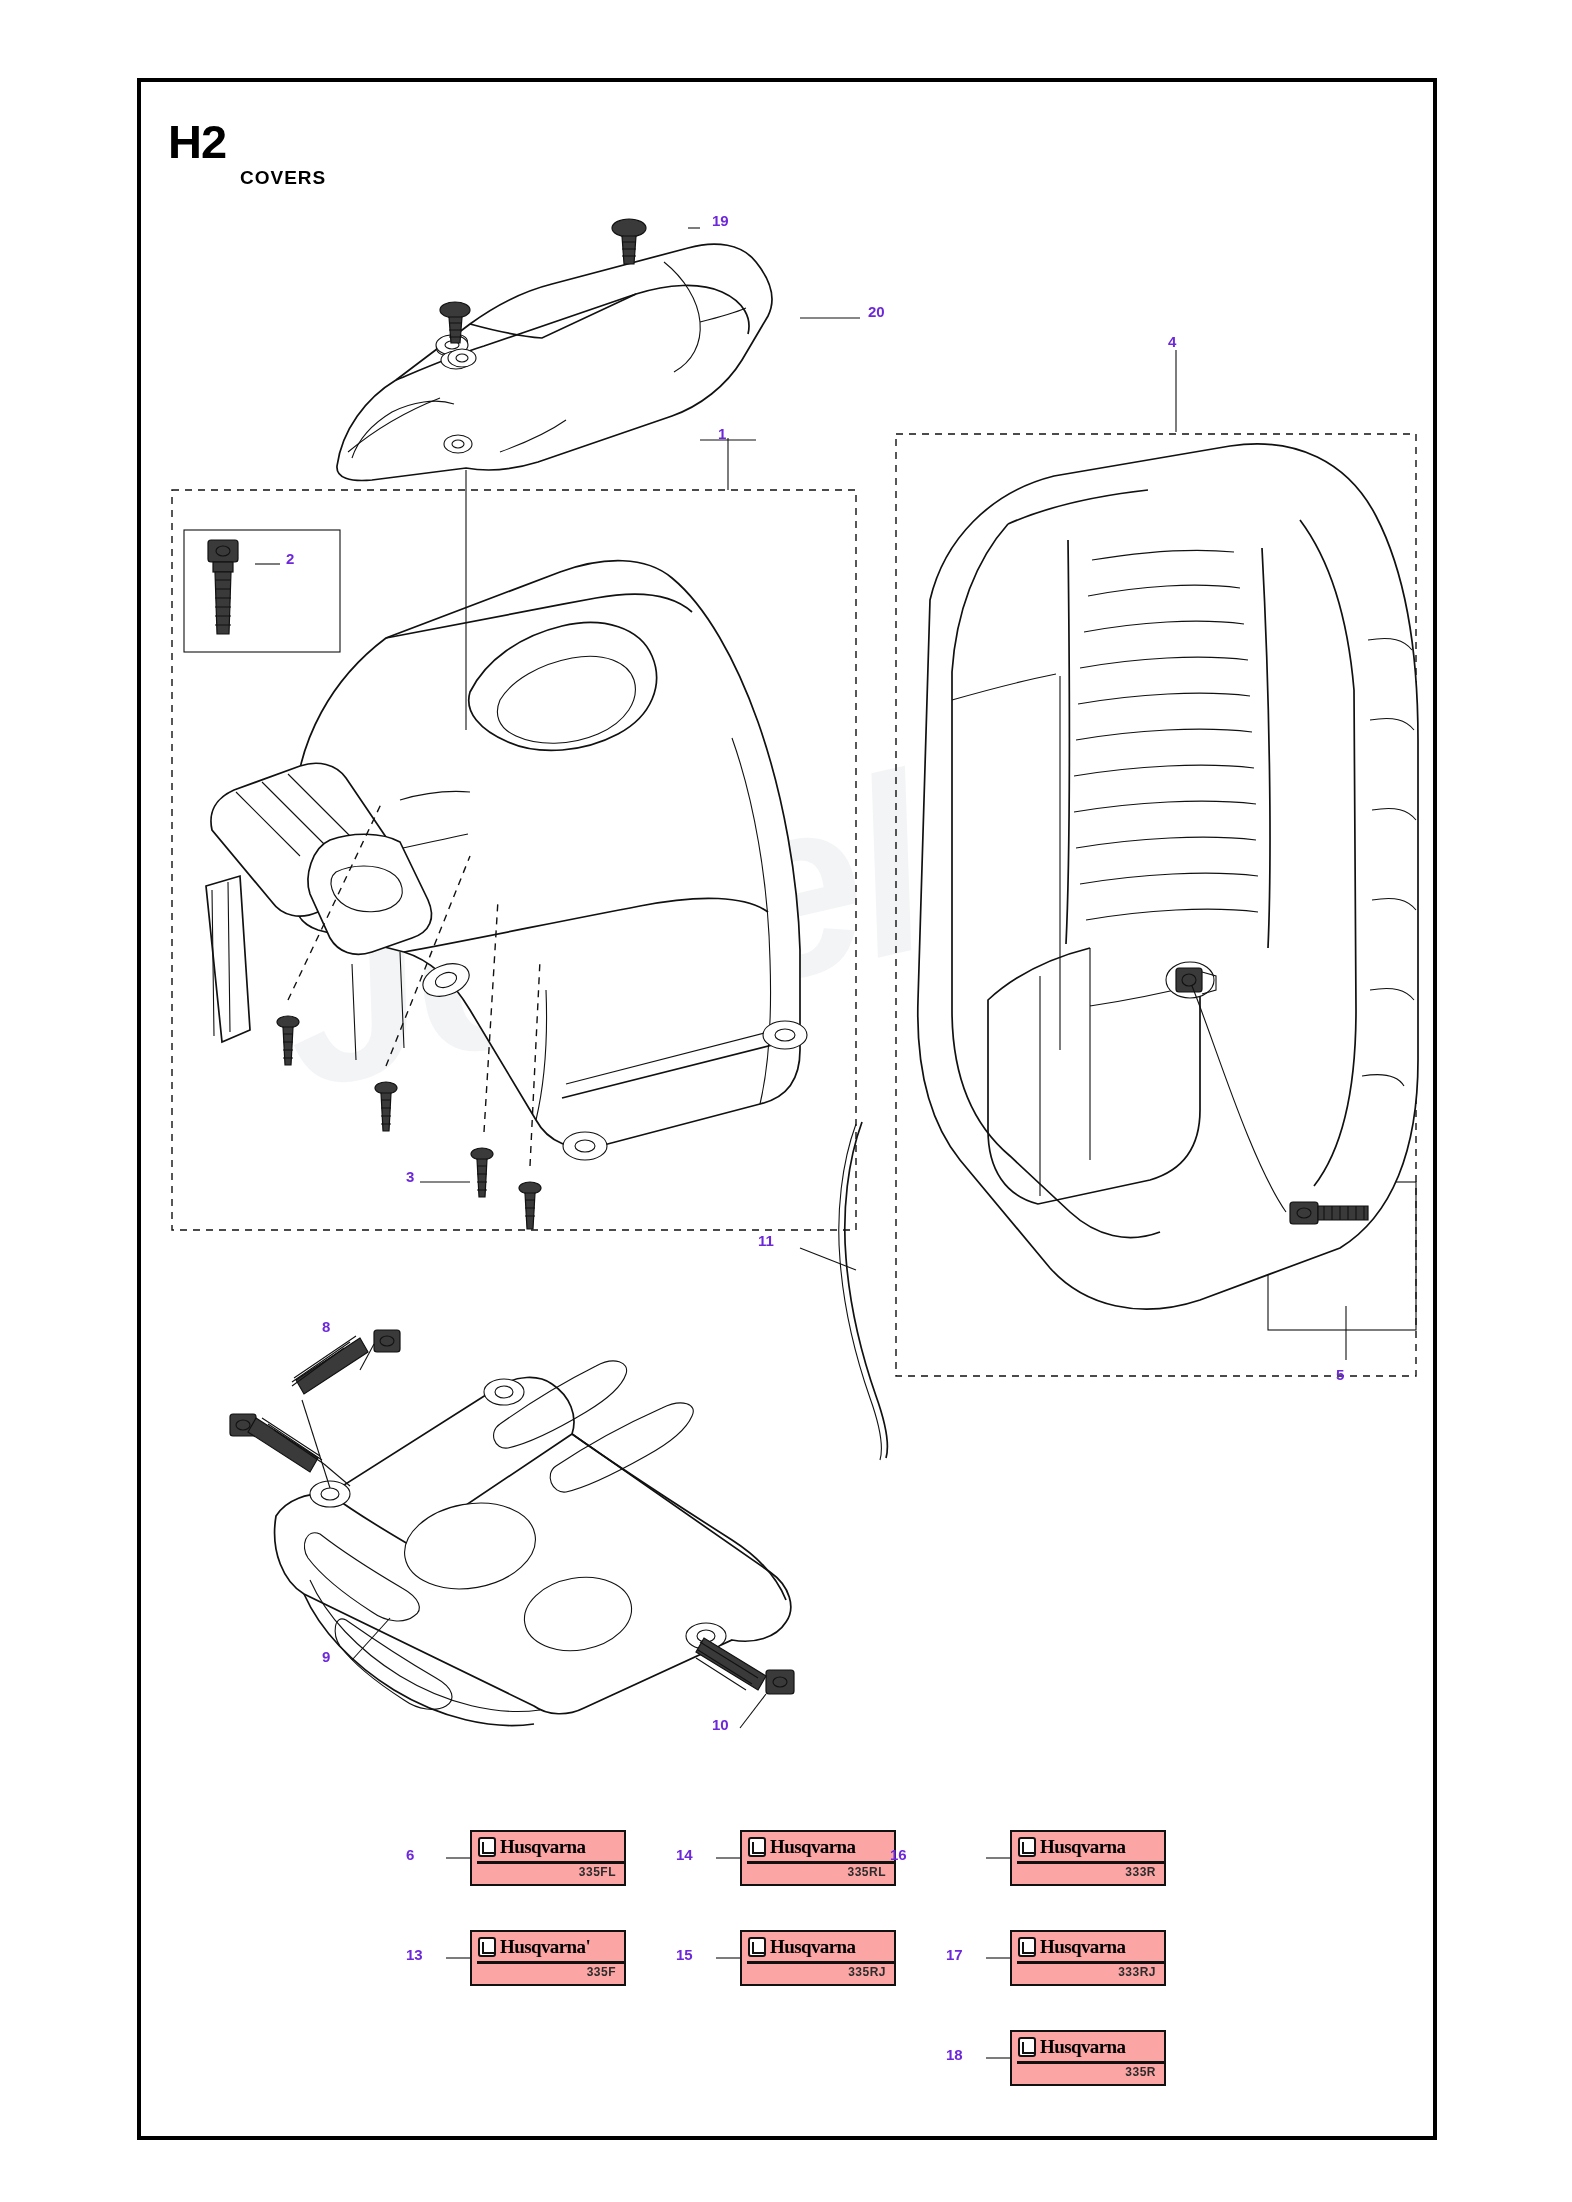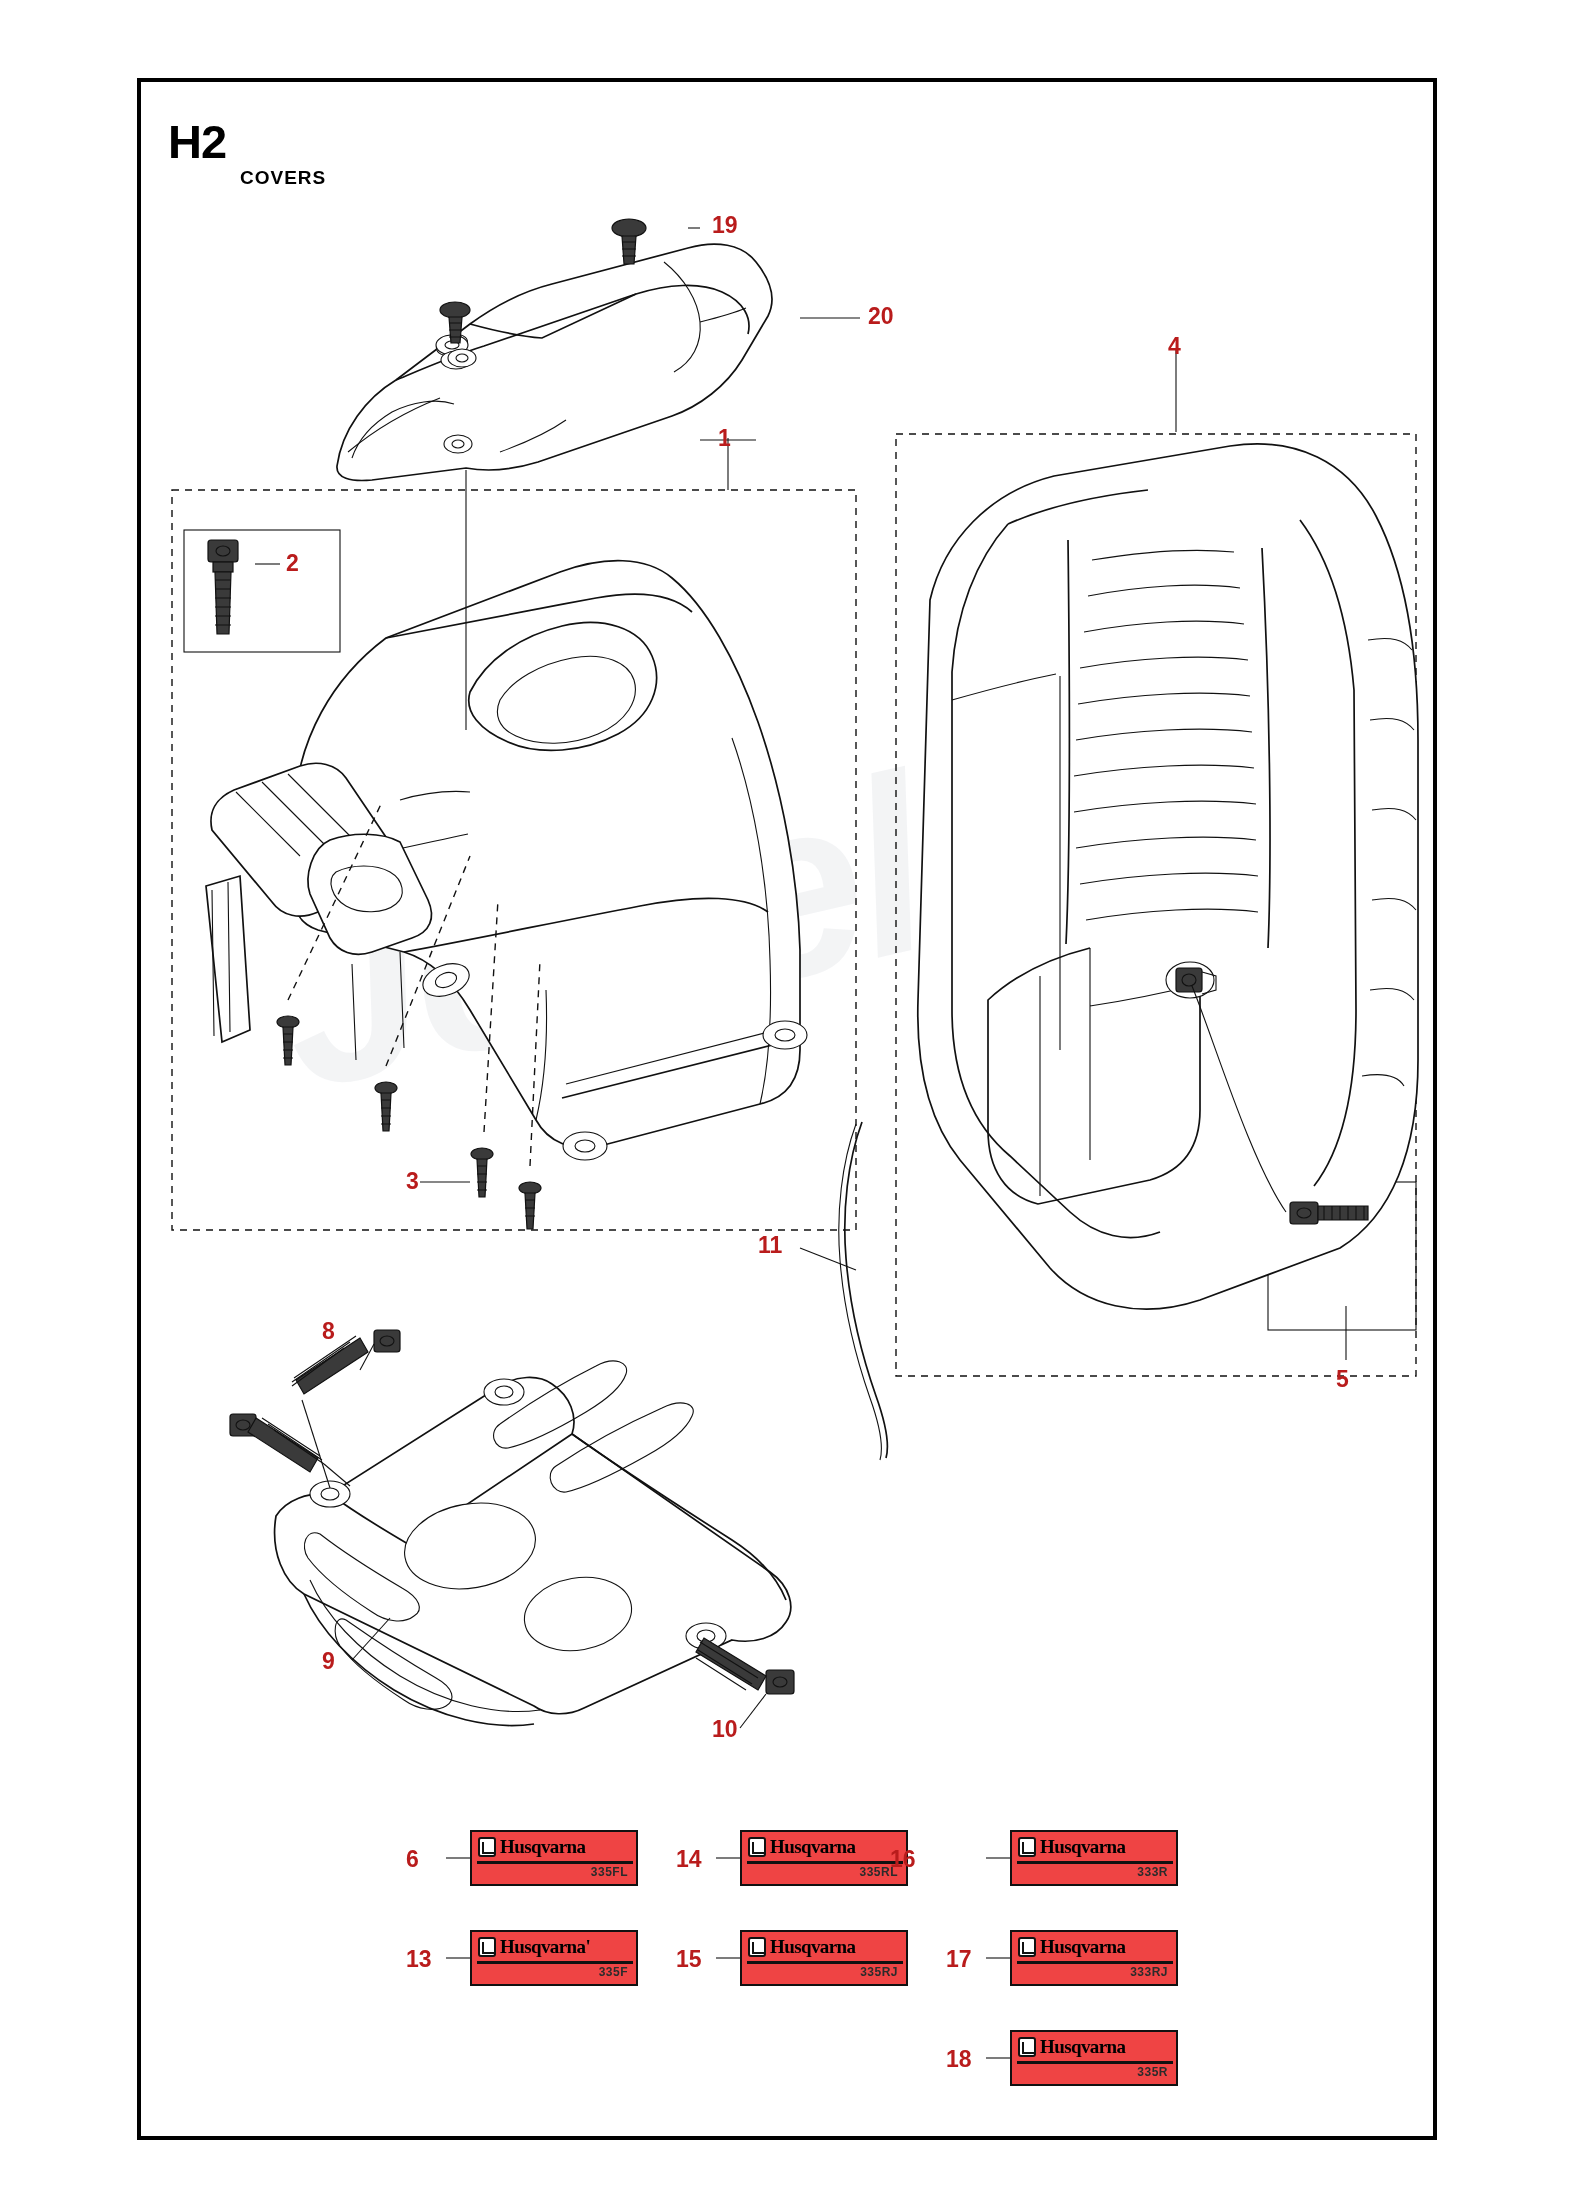--- a/index.html
+++ b/index.html
@@ -94,33 +94,33 @@
     top: 600px;
     font-size: 54px;
     color: #d8dbe0;
     letter-spacing: 16px;
     white-space: nowrap;
   }
 
   
   .lbl {
     position: absolute;
-    font-size: 23px;
-    font-weight: bold;
-    color: #b91c1c;
+    font-size: 15px;
+    font-weight: bold;
+    color: #6d28d9;
     font-family: "Liberation Sans", sans-serif;
   }
 
   
   .decal {
     position: absolute;
-    width: 168px;
+    width: 156px;
     height: 56px;
     border: 2px solid #111;
-    background: #ef4444;
+    background: #fca5a5;
     box-sizing: border-box;
     overflow: hidden;
     padding-left: 28px;
   }
   .decal .brand-row {
     position: absolute;
     left: 6px;
     top: 4px;
     display: flex;
     align-items: center;

